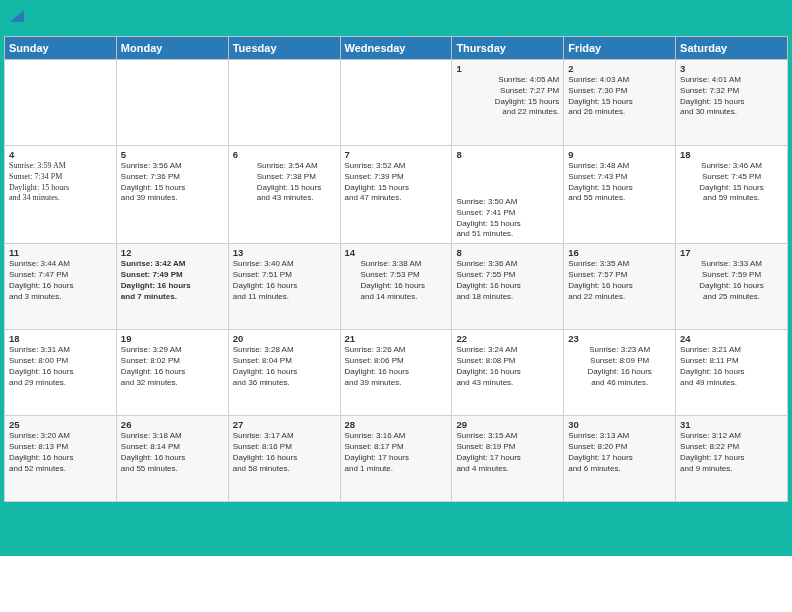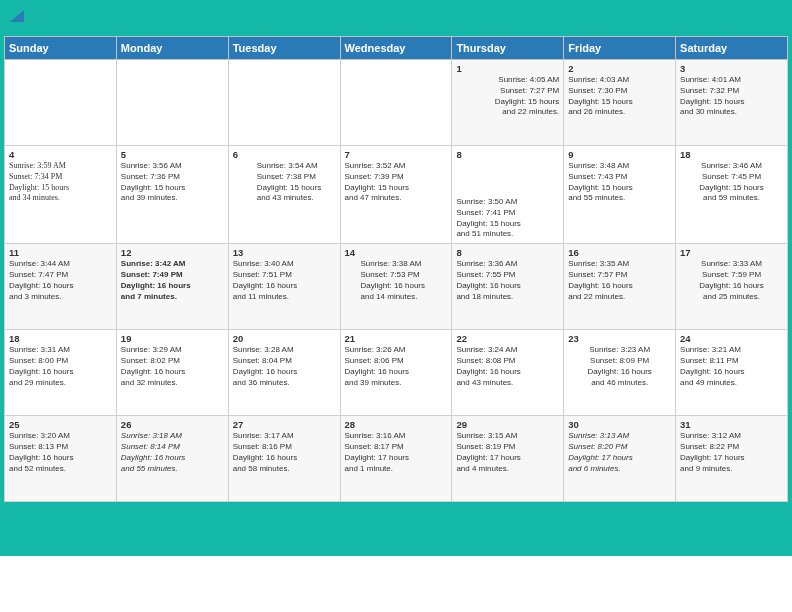--- a/index.html
+++ b/index.html
@@ -315,21 +315,21 @@
         <tr>
           <td>
             <span class="day-num">25</span>
             <div class="cell-text" style="white-space: pre-line;">Sunrise: 3:20 AM
 Sunset: 8:13 PM
 Daylight: 16 hours
 and 52 minutes.</div>
           </td>
           <td>
             <span class="day-num">26</span>
-            <div class="cell-text" style="white-space: pre-line; font-style: italic;">Sunrise: 3:18 AM
+            <div class="cell-text" style="white-space: pre-line;">Sunrise: 3:18 AM
 Sunset: 8:14 PM
 Daylight: 16 hours
 and 55 minutes.</div>
           </td>
           <td>
             <span class="day-num">27</span>
             <div class="cell-text" style="white-space: pre-line;">Sunrise: 3:17 AM
 Sunset: 8:16 PM
 Daylight: 16 hours
 and 58 minutes.</div>
@@ -343,21 +343,21 @@
           </td>
           <td>
             <span class="day-num">29</span>
             <div class="cell-text" style="white-space: pre-line;">Sunrise: 3:15 AM
 Sunset: 8:19 PM
 Daylight: 17 hours
 and 4 minutes.</div>
           </td>
           <td>
             <span class="day-num">30</span>
-            <div class="cell-text" style="white-space: pre-line; font-style: italic;">Sunrise: 3:13 AM
+            <div class="cell-text" style="white-space: pre-line;">Sunrise: 3:13 AM
 Sunset: 8:20 PM
 Daylight: 17 hours
 and 6 minutes.</div>
           </td>
           <td>
             <span class="day-num">31</span>
             <div class="cell-text" style="white-space: pre-line;">Sunrise: 3:12 AM
 Sunset: 8:22 PM
 Daylight: 17 hours
 and 9 minutes.</div>

